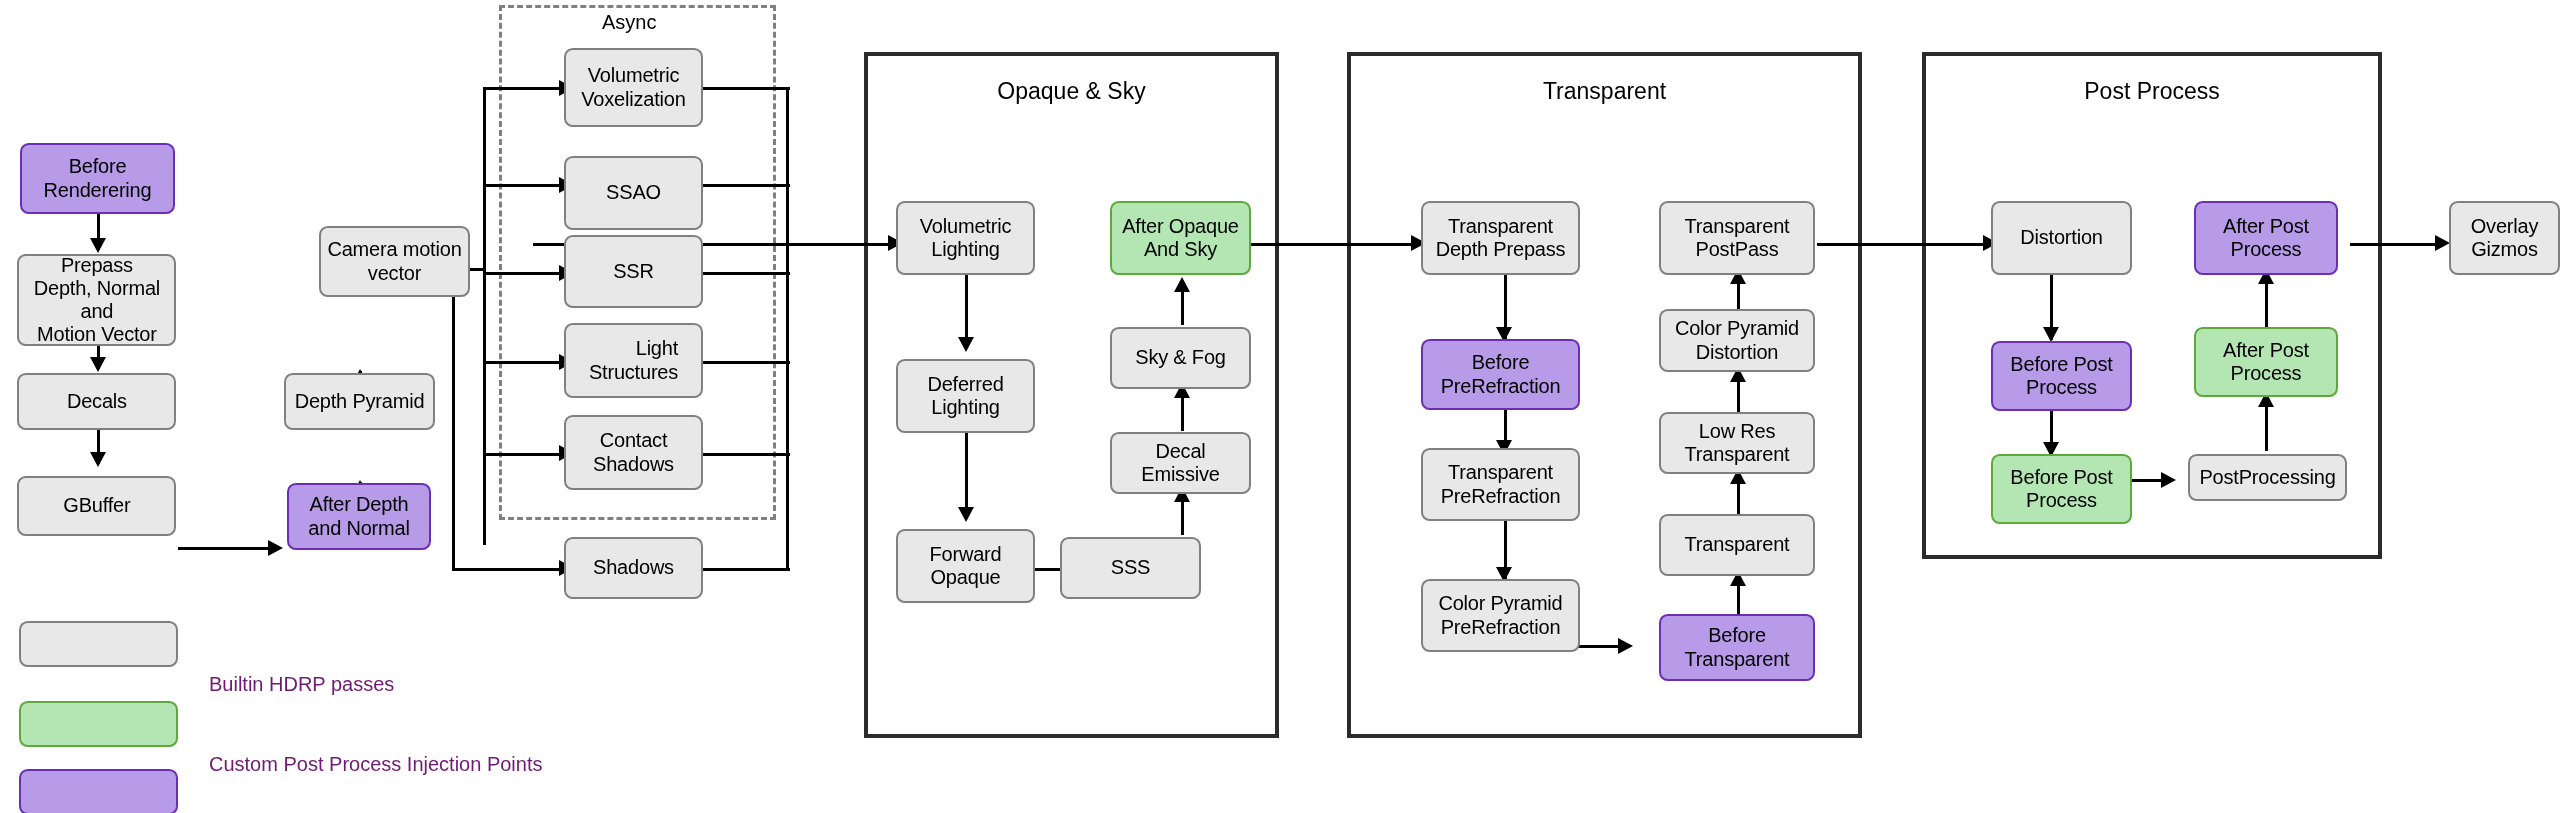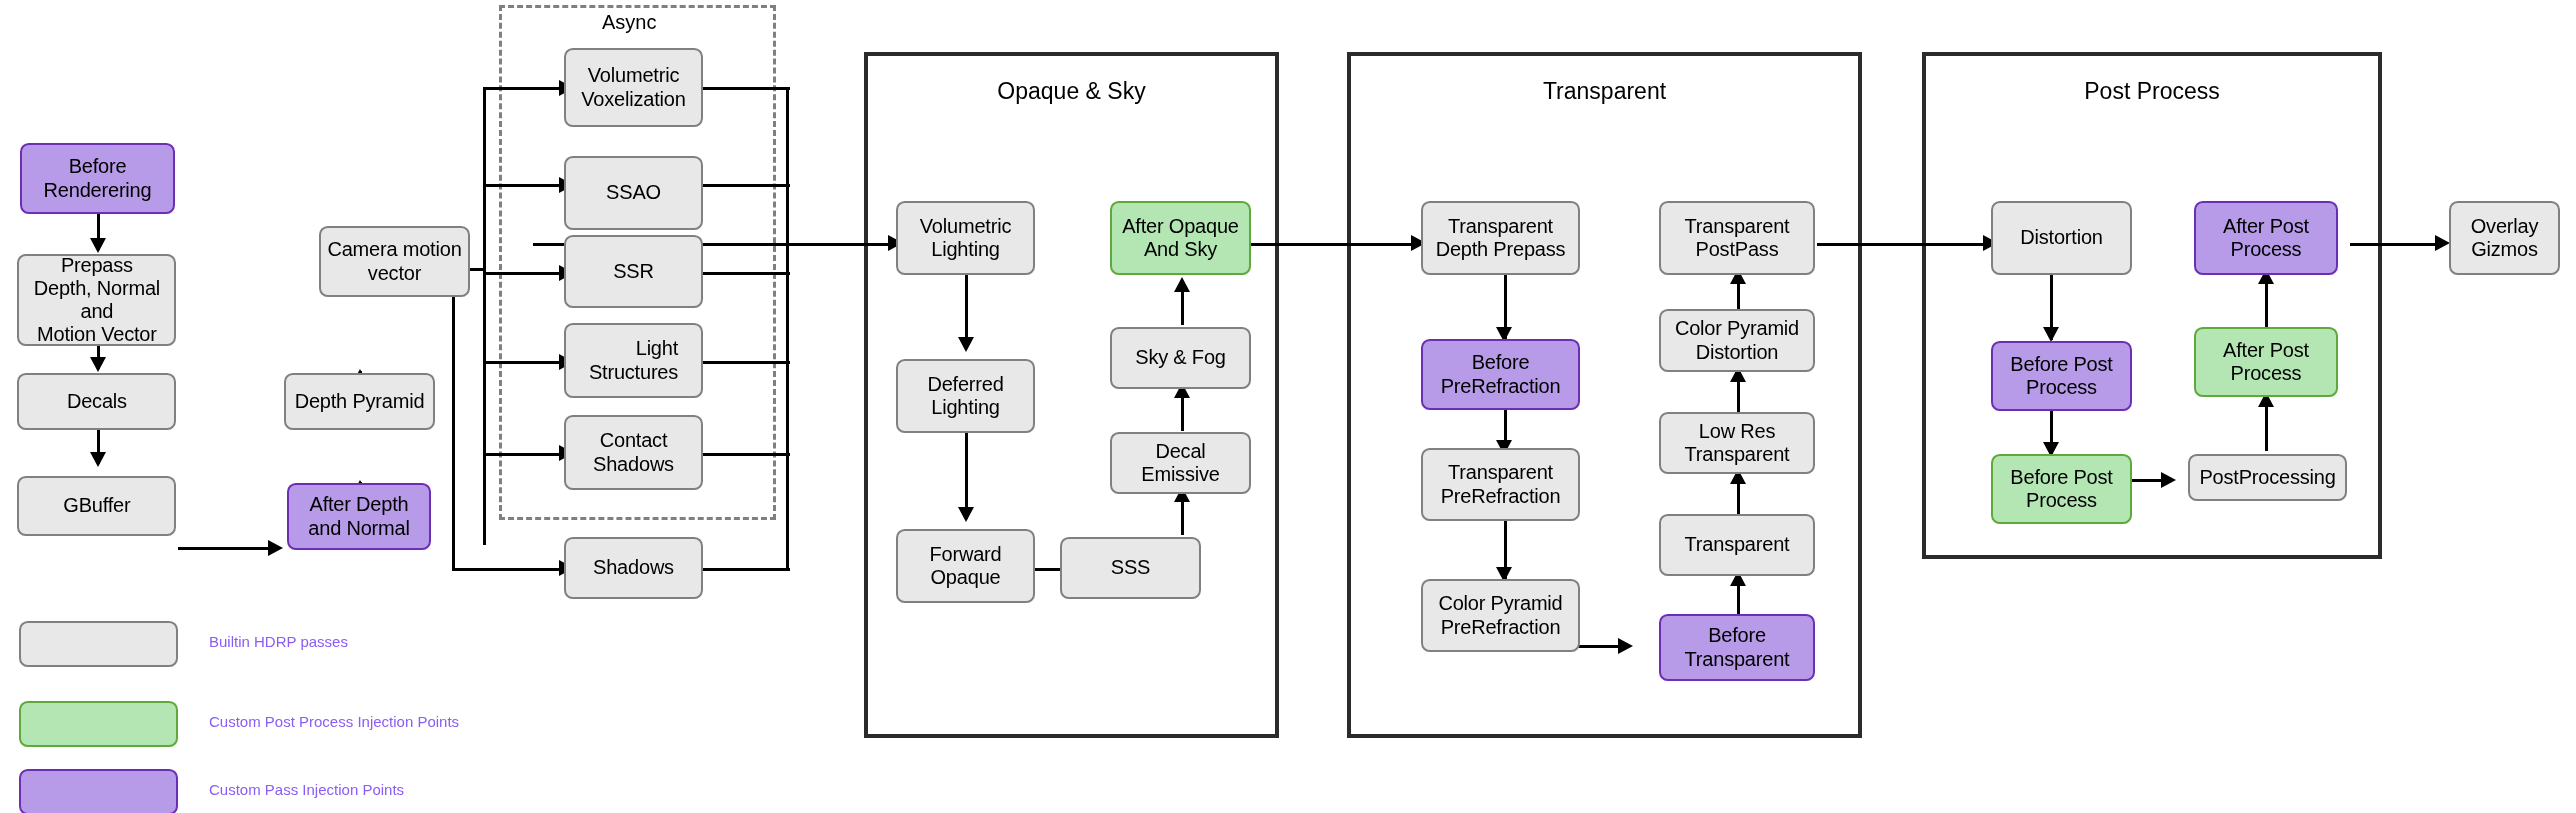--- a/index.html
+++ b/index.html
@@ -47,21 +47,21 @@
   .ln{position:absolute;background:#000;z-index:4;}
   .lnh{height:3.2px;}
   .lnv{width:3.2px;}
   .arrow{position:absolute;width:0;height:0;z-index:5;}
   .ar-r{border-top:8.7px solid transparent;border-bottom:8.7px solid transparent;border-left:15px solid #000;}
   .ar-d{border-left:8.7px solid transparent;border-right:8.7px solid transparent;border-top:15px solid #000;}
   .ar-u{border-left:8.7px solid transparent;border-right:8.7px solid transparent;border-bottom:15px solid #000;}
 
   
   .legend-swatch{position:absolute;box-sizing:border-box;border-radius:8.7px;z-index:6;}
-  .legend-label{position:absolute;font-size:15px;color:#8b5cf6;white-space:nowrap;z-index:6;}
+  .legend-label{position:absolute;font-size:20px;color:#701a75;white-space:nowrap;z-index:6;margin-top:40px;}
 </style>
 </head>
 <body>
 
 <div id="stage">
 
   <div class="async-frame" style="left:499px;top:4.8px;width:277px;height:515px;"></div>
   <div class="async-title" style="left:602px;top:11px;">Async</div>
 
   <div class="group" style="left:864px;top:52px;width:415px;height:686px;"></div>

